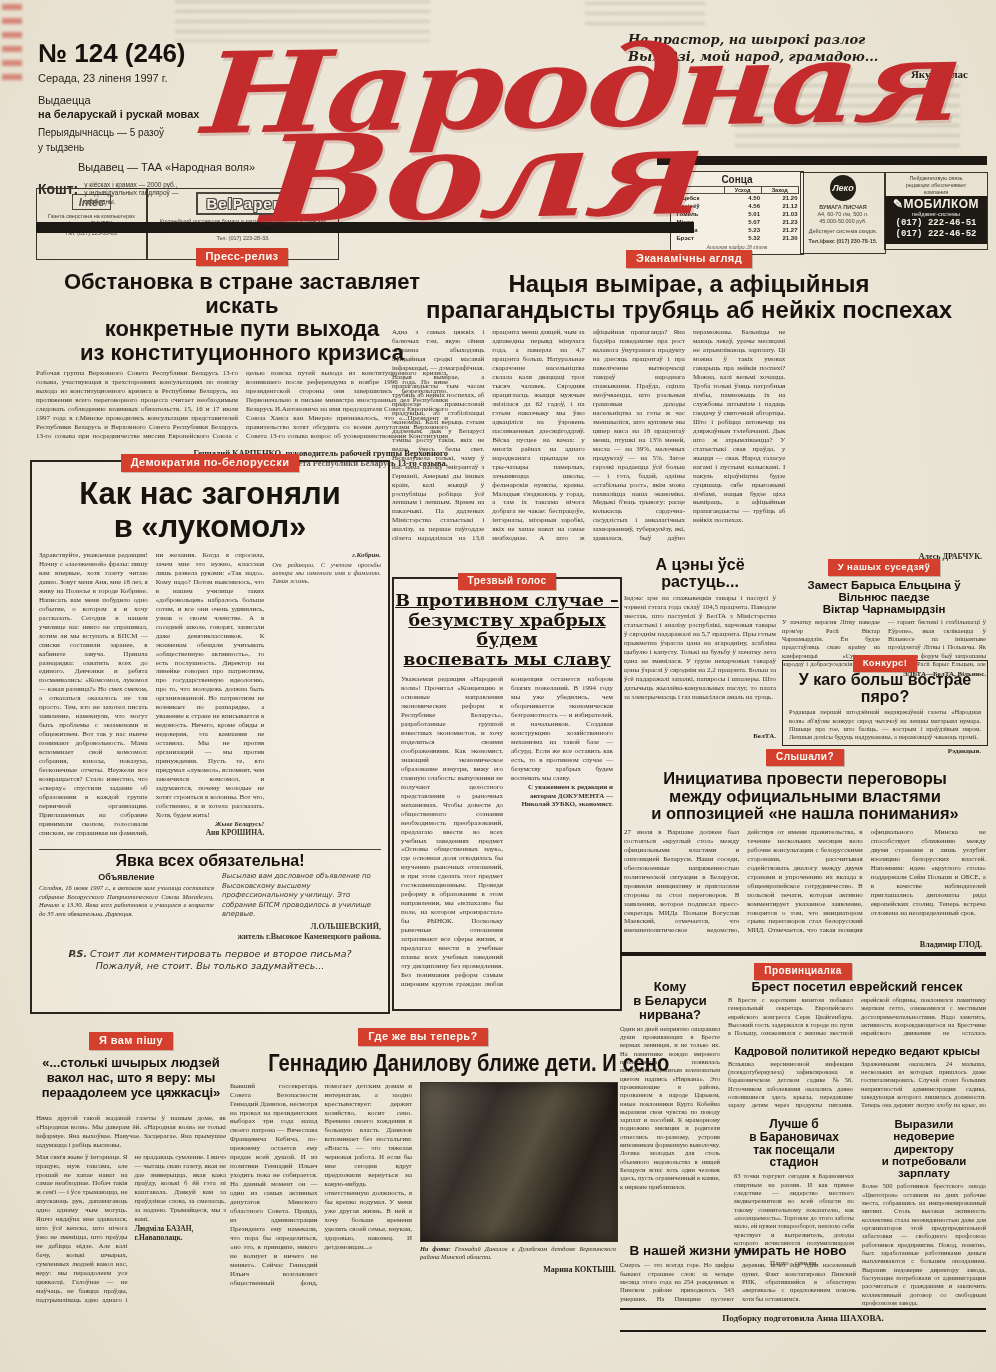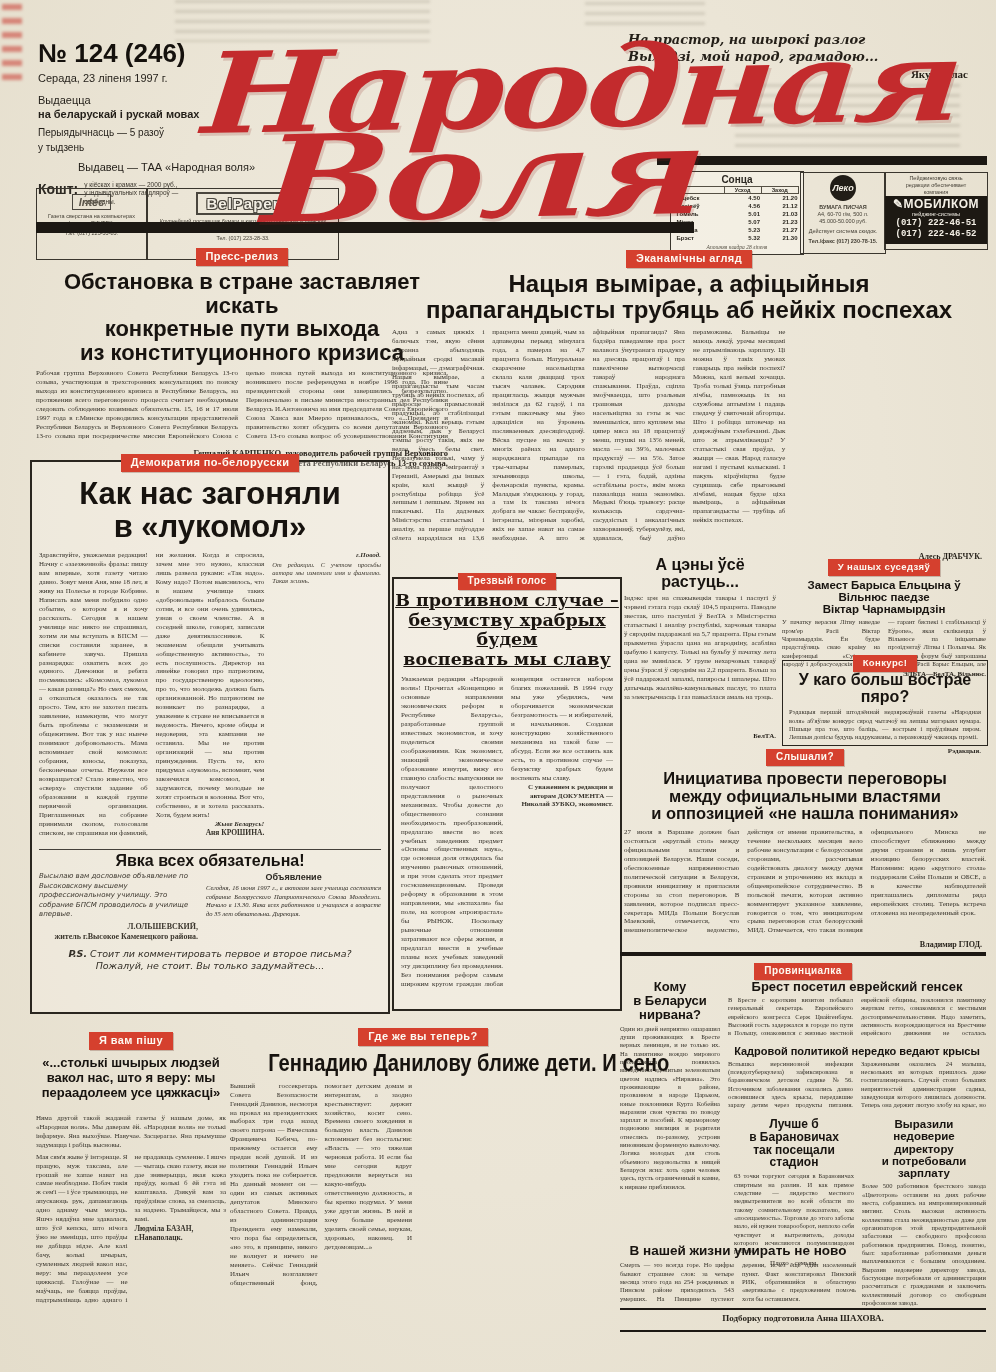--- a/index.html
+++ b/index.html
@@ -318,34 +318,34 @@
   <div class="abs box" id="box-lukomol">
     <div class="kickwrap" id="lukomol-kick"><span class="kick">Демократия по-белорусски</span></div>
     <div class="hl" id="lukomol-title">
       <div>Как нас загоняли</div>
       <div>в «лукомол»</div>
     </div>
     <div class="bt" id="lukomol-body">
       <span>Здравствуйте, уважаемая редакция! Начну с «заезженной» фразы: пишу вам впервые, хотя газету читаю давно. Зовут меня Аня, мне 18 лет, я живу на Полесье в городе Кобрине. Написать вам меня побудило одно событие, о котором я и хочу рассказать. Сегодня в нашем училище нас никто не спрашивал, хотим ли мы вступать в БПСМ — списки составили заранее, в кабинете завуча. Пришла разнарядка: охватить всех до единого. Девчонки и ребята посмеивались: «Комсомол, лукомол — какая разница?» Но смех смехом, а отказаться оказалось не так просто. Тем, кто не захотел писать заявление, намекнули, что могут быть проблемы с экзаменами и общежитием. Вот так у нас нынче понимают добровольность. Мама вспоминает свой комсомол: собрания, взносы, показуха, бесконечные отчеты. Неужели все возвращается? Стало известно, что «сверху» спустили задание об образовании в каждой группе первичной организации. Приглашенных на собрание принимали скопом, голосовали списком, не спрашивая ни фамилий, ни желания. Когда я спросила, зачем мне это нужно, классная лишь развела руками: «Так надо». Кому надо? Потом выяснилось, что в нашем училище таких «добровольцев» набралось больше сотни, и все они очень удивились, узнав о своем членстве. А в соседней школе, говорят, записали даже девятиклассников. К экзаменам обещали учитывать «общественную активность», то есть послушность. Директор на линейке говорил про патриотизм, про государственную идеологию, про то, что молодежь должна быть организованной. Но патриотизм не возникает по разнарядке, а уважение к стране не вписывается в ведомость. Ничего, кроме обиды и недоверия, эта кампания не оставила. Мы не против организаций — мы против принуждения. Пусть те, кто придумал «лукомол», вспомнят, чем закончился комсомол, и задумаются, почему молодые не хотят строиться в колонны. Вот что, собственно, я и хотела рассказать. Хотя, будем жить!</span>
       <div class="sig-close">Жыве Беларусь!</div>
       <div class="sig-name">Аня КРОШИНА.</div>
-      <div class="sig-close">г.Повод.</div>
+      <div class="sig-close">г.Кобрин.</div>
       <div class="ed-note">От редакции. С учетом просьбы автора мы изменили имя и фамилию. Такая жизнь.</div>
     </div>
     <div id="yavka">
       <div class="hl" id="yavka-title">Явка всех обязательна!</div>
       <div id="yavka-row">
+        <div id="yavka-right">
+          <div id="annonce-title">Объявление</div>
+          <div id="annonce-text">Сегодня, 16 июня 1997 г., в актовом зале училища состоится собрание Белорусского Патриотического Союза Молодежи. Начало в 13.30. Явка всех работников и учащихся в возрасте до 35 лет обязательна. Дирекция.</div>
+        </div>
         <div id="yavka-left">
           <span>Высылаю вам дословное объявление по Высоковскому высшему профессиональному училищу. Это собрание БПСМ проводилось в училище впервые.</span>
           <div class="yavka-sig">Л.ОЛЬШЕВСКИЙ,</div>
           <div class="yavka-sig" style="margin-top:0;">житель г.Высокое Каменецкого района.</div>
-        </div>
-        <div id="yavka-right">
-          <div id="annonce-title">Объявление</div>
-          <div id="annonce-text">Сегодня, 16 июня 1997 г., в актовом зале училища состоится собрание Белорусского Патриотического Союза Молодежи. Начало в 13.30. Явка всех работников и учащихся в возрасте до 35 лет обязательна. Дирекция.</div>
         </div>
       </div>
       <div id="ps-line">
         <span id="ps-label">P.S.</span>
         <span>Стоит ли комментировать первое и второе письма? Пожалуй, не стоит. Вы только задумайтесь...</span>
       </div>
     </div>
   </div>
 
   <div class="abs box" id="box-sober">
@@ -465,16 +465,24 @@
     </div>
   </div>
 
   <div class="abs" id="art-danilov">
     <div class="kickwrap"><span class="kick" style="font-size:11px;">Где же вы теперь?</span></div>
     <div class="hl" id="danilov-title">
       <span class="cond">Геннадию Данилову ближе дети. И сено</span>
     </div>
     <div id="danilov-row">
       <div class="bt" id="danilov-text">Бывший госсекретарь Совета Безопасности Геннадий Данилов, несмотря на провал на президентских выборах три года назад своего патрона — Вячеслава Францевича Кебича, по-прежнему остается ему предан всей душой. И из политики Геннадий Ильич уходить пока не собирается. На данный момент он — один из самых активных депутатов Минского областного Совета. Правда, из администрации Президента ему намекали, что пора бы определиться, «но это, в принципе, никого не волнует и ничего не меняет». Сейчас Геннадий Ильич возглавляет общественный фонд, помогает детским домам и интернатам, а заодно крестьянствует: держит хозяйство, косит сено. Времена своего хождения в большую власть Данилов вспоминает без ностальгии: «Власть — это тяжелая черновая работа. И если бы мне сегодня вдруг предложили вернуться на какую-нибудь ответственную должность, я бы крепко подумал. У меня уже другая жизнь. В ней я хочу больше времени уделять своей семье, внукам, здоровью, наконец. И детдомовцам...»</div>
+      <div id="danilov-right">
+        <div id="danilov-photo"></div>
+        <div id="danilov-caption">
+          <b>На фота:</b>
+          <span>Геннадий Данилов в Дулебском детдоме Березинского района Минской области.</span>
+        </div>
+        <div class="byl" id="danilov-byline">Марина КОКТЫШ.</div>
+      </div>
     </div>
   </div>
 
 </div>
 
 </body></html>

